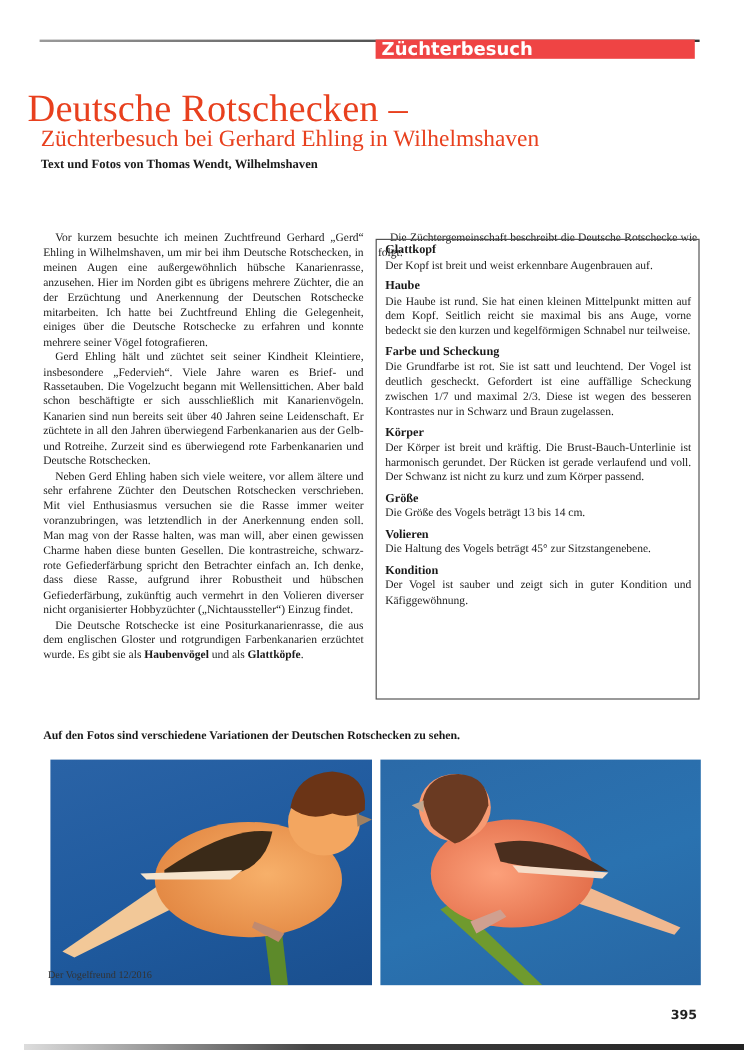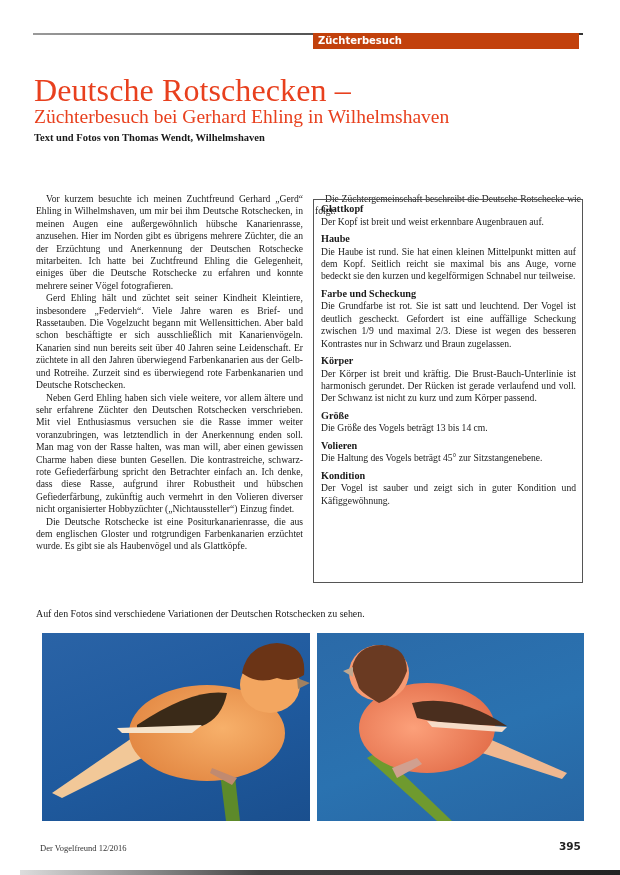--- a/index.html
+++ b/index.html
@@ -7,27 +7,27 @@
     width: 620px; height: 875px; position: relative; overflow: hidden;
     background: #ffffff; color: #1a1a1a;
     font-family: "DejaVu Serif", "Liberation Serif", serif;
   }
   .top-rule {
     position: absolute; left: 33px; top: 33px; width: 550px; height: 2px;
     background: linear-gradient(to right, #9a9a9a 0%, #555 50%, #333 100%);
   }
   .section-bar {
     position: absolute; left: 313px; top: 33px; width: 266px; height: 16px;
-    background: #c2410c;
+    background: #ef4444;
     color: #fff; font-family: "DejaVu Sans", "Liberation Sans", sans-serif;
-    font-weight: bold; font-size: 10px; line-height: 16px; padding-left: 5px;
+    font-weight: bold; font-size: 15px; line-height: 16px; padding-left: 5px;
     box-sizing: border-box;
   }
   .title {
-    position: absolute; left: 34px; top: 72px; margin: 0;
+    position: absolute; left: 23px; top: 72px; margin: 0;
     font-family: "Liberation Serif", serif; font-weight: normal;
     font-size: 32px; line-height: 36px; color: #e8401e; letter-spacing: 0.1px;
   }
   .subtitle {
     position: absolute; left: 34px; top: 106px; margin: 0;
     font-family: "Liberation Serif", serif; font-weight: normal;
     font-size: 19.5px; line-height: 22px; color: #e8401e; text-align: right;
   }
   .byline {
     position: absolute; left: 34px; top: 131px; margin: 0;
@@ -42,41 +42,41 @@
   .col-right-intro { left: 315px; top: 169px; width: 266px; }
   .spec-box {
     position: absolute; left: 313px; top: 199px; width: 270px; height: 384px;
     border: 1.2px solid #555; box-sizing: border-box; padding: 3px 6px 0 7px;
     font-family: "Liberation Serif", serif; font-size: 9.6px; line-height: 12.4px;
   }
   .spec { margin-bottom: 5px; text-align: justify; }
   .spec-title { font-weight: bold; font-size: 10.2px; line-height: 12.6px; }
   .caption {
     position: absolute; left: 36px; top: 608px; margin: 0;
-    font-family: "Liberation Serif", serif; font-weight: normal; font-size: 9.9px;
+    font-family: "Liberation Serif", serif; font-weight: bold; font-size: 9.9px;
   }
   .photo {
     position: absolute; top: 633px; height: 188px; overflow: hidden;
   }
   .photo-left { left: 42px; width: 268px; background: linear-gradient(160deg, #2a63a6 0%, #1f5a9e 55%, #1a4f8e 100%); }
   .photo-right { left: 317px; width: 267px; background: linear-gradient(160deg, #2b6aa8 0%, #2a72b0 55%, #2766a3 100%); }
   .photo svg { display: block; width: 100%; height: 100%; }
   .footer-journal {
-    position: absolute; left: 40px; top: 843px;
+    position: absolute; left: 40px; top: 807px;
     font-family: "Liberation Serif", serif; font-size: 8.5px; color: #333;
   }
   .footer-page {
     position: absolute; left: 559px; top: 840px;
     font-family: "DejaVu Sans", "Liberation Sans", sans-serif; font-weight: bold; font-size: 10.5px; color: #222;
   }
   .bottom-edge {
     position: absolute; left: 20px; top: 870px; width: 600px; height: 5px;
     background: linear-gradient(to right, #ddd, #444 40%, #222);
   }
-  b { font-weight: normal; }
+  b { font-weight: bold; }
 </style>
 </head>
 <body>
 
 <div class="top-rule"></div>
 <div class="section-bar">Züchterbesuch</div>
 
 <h1 class="title">Deutsche Rotschecken –</h1>
 <h2 class="subtitle">Züchterbesuch bei Gerhard Ehling in Wilhelmshaven</h2>
 <p class="byline">Text und Fotos von Thomas Wendt, Wilhelmshaven</p>
@@ -96,21 +96,21 @@
   <div class="spec">
     <div class="spec-title">Glattkopf</div>
     <div>Der Kopf ist breit und weist erkennbare Augenbrauen auf.</div>
   </div>
   <div class="spec">
     <div class="spec-title">Haube</div>
     <div>Die Haube ist rund. Sie hat einen kleinen Mittelpunkt mitten auf dem Kopf. Seitlich reicht sie maximal bis ans Auge, vorne bedeckt sie den kurzen und kegelförmigen Schnabel nur teilweise.</div>
   </div>
   <div class="spec">
     <div class="spec-title">Farbe und Scheckung</div>
-    <div>Die Grundfarbe ist rot. Sie ist satt und leuchtend. Der Vogel ist deutlich gescheckt. Gefordert ist eine auffällige Scheckung zwischen 1/9 und maximal 2/3. Diese ist wegen des besseren Kontrastes nur in Schwarz und Braun zugelassen.</div>
+    <div>Die Grundfarbe ist rot. Sie ist satt und leuchtend. Der Vogel ist deutlich gescheckt. Gefordert ist eine auffällige Scheckung zwischen 1/7 und maximal 2/3. Diese ist wegen des besseren Kontrastes nur in Schwarz und Braun zugelassen.</div>
   </div>
   <div class="spec">
     <div class="spec-title">Körper</div>
     <div>Der Körper ist breit und kräftig. Die Brust-Bauch-Unterlinie ist harmonisch gerundet. Der Rücken ist gerade verlaufend und voll. Der Schwanz ist nicht zu kurz und zum Körper passend.</div>
   </div>
   <div class="spec">
     <div class="spec-title">Größe</div>
     <div>Die Größe des Vogels beträgt 13 bis 14 cm.</div>
   </div>
   <div class="spec">

